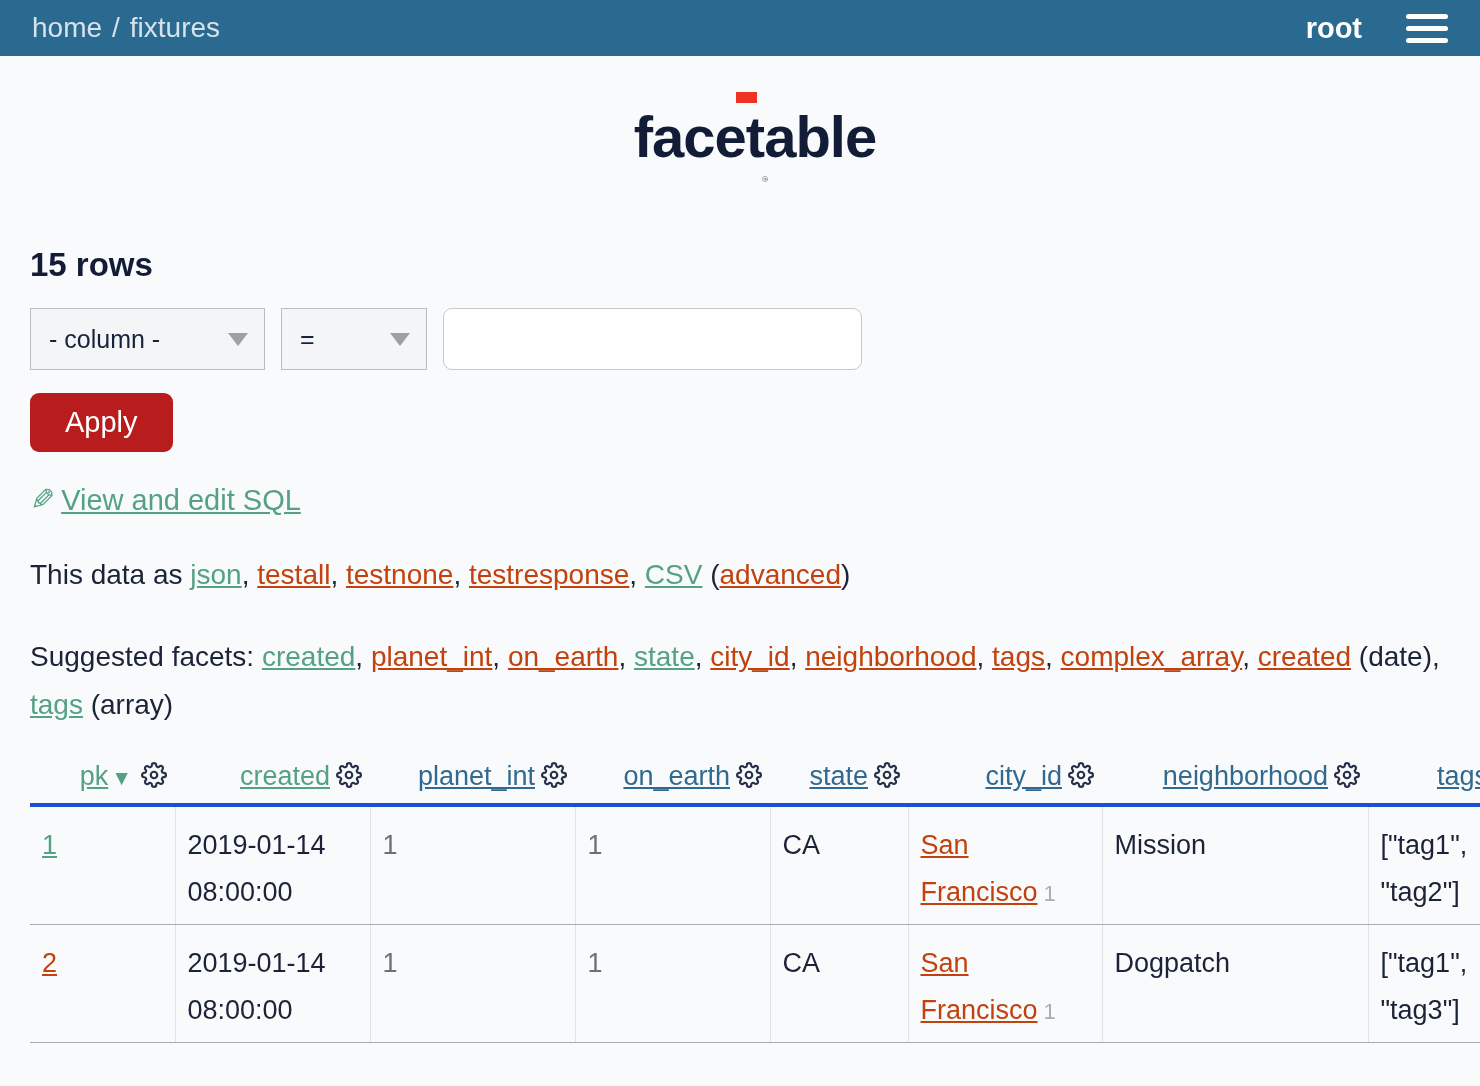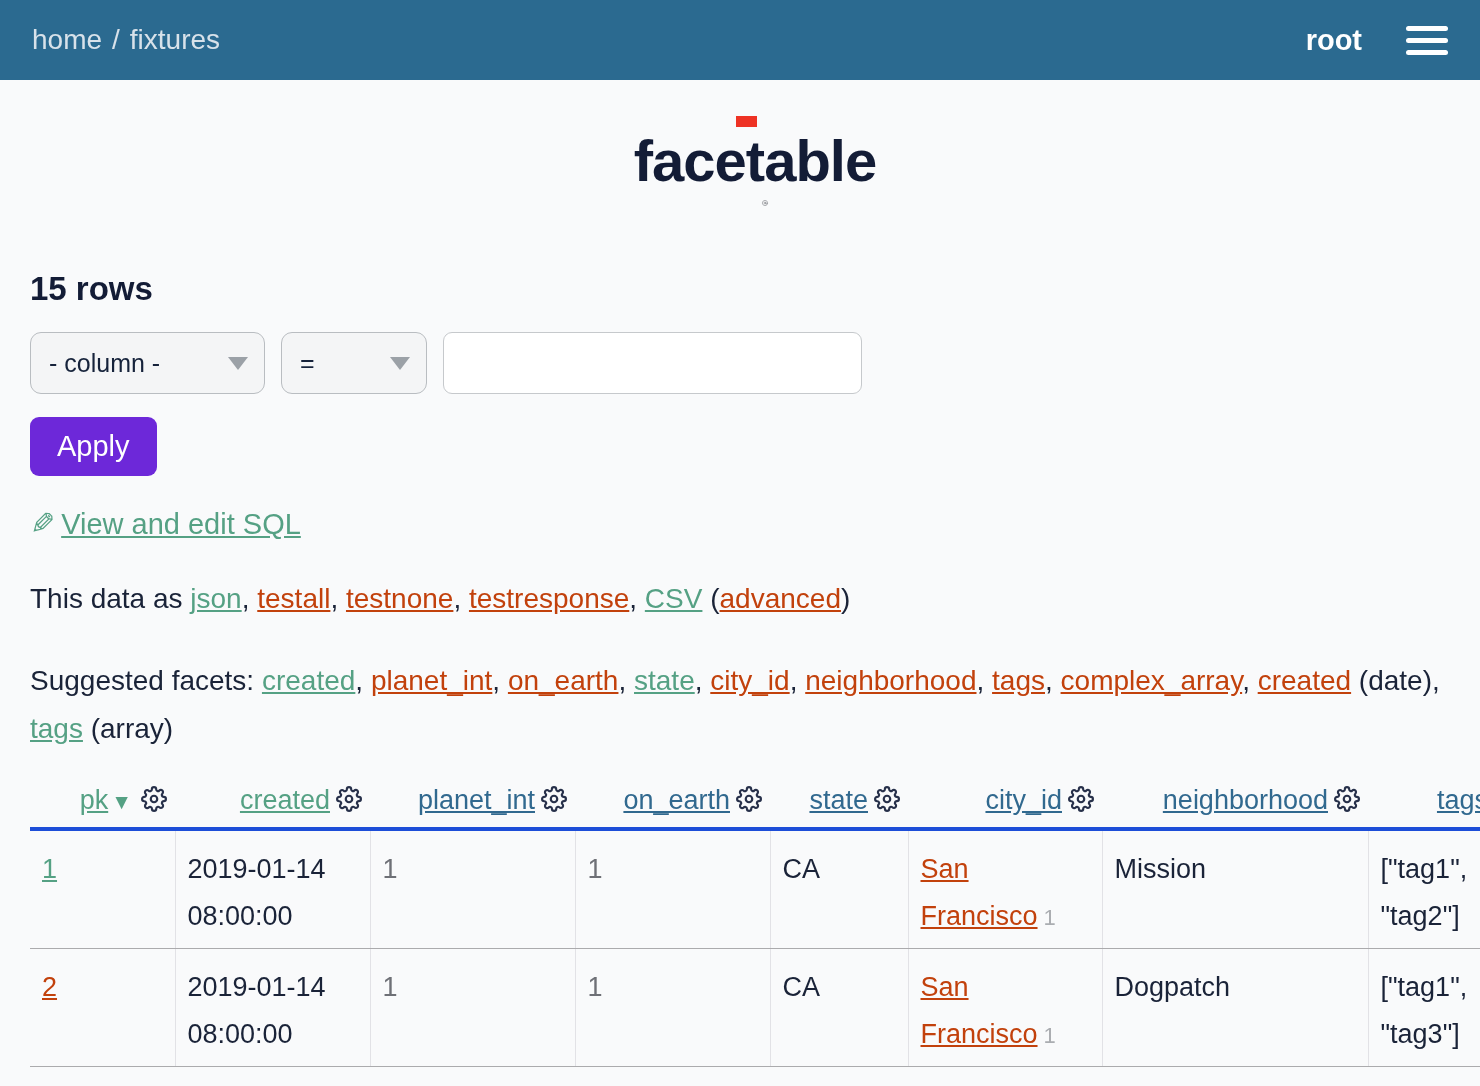--- a/index.html
+++ b/index.html
@@ -9,21 +9,21 @@
     background: #f9fafb;
     font-family: "Liberation Sans", sans-serif;
     color: #1a2338;
   }
   a { cursor: pointer; }
   a.green { color: #55a184; text-decoration: underline; }
   a.blue  { color: #c2410c; text-decoration: underline; }
 
   
   .topbar {
-    background: #2b6a90; height: 80px;
+    background: #2b6a90; height: 56px;
     display: flex; align-items: center; justify-content: space-between;
     padding: 0 32px;
   }
   .crumbs { font-size: 28px; color: #d8e2ea; }
   .crumbs a { color: #d8e2ea; text-decoration: none; }
   .crumb-sep { margin: 0 10px; }
   .topbar-right { display: flex; align-items: center; gap: 44px; }
   .user { color: #ffffff; font-weight: bold; font-size: 29px; text-decoration: none; }
   .burger { display: flex; flex-direction: column; gap: 7px; cursor: pointer; }
   .burger span { display: block; width: 42px; height: 5px; background: #ffffff; border-radius: 3px; }
@@ -36,42 +36,42 @@
   h1 { font-size: 58px; font-weight: bold; margin: 0; color: #131c36; letter-spacing: -1px; }
   .title-gear { color: #67696e; margin-left: 20px; margin-top: 6px; }
 
   .meta { font-size: 28px; margin: 42px 0 0 0; color: #1a2338; }
 
   h2.rows { font-size: 33px; font-weight: bold; margin: 64px 0 0 0; color: #131c36; }
 
   .filter-row { display: flex; align-items: center; gap: 16px; margin-top: 24px; }
   .select {
     position: relative; height: 62px; background: #f4f5f6;
-    border: 1px solid #b9bdc1; border-radius: 11px;
+    border: 1px solid #b9bdc1; border-radius: 0;
     display: flex; align-items: center;
     font-size: 25px; color: #16233b; padding: 0 18px; cursor: pointer;
   }
   .select-column { width: 235px; }
   .select-op { width: 146px; }
   .select .arrow {
     position: absolute; right: 16px; top: 24px;
     width: 0; height: 0;
     border-left: 10px solid transparent; border-right: 10px solid transparent;
     border-top: 13px solid #9ba1a7;
   }
   .filter-input {
     width: 419px; height: 62px; background: #ffffff;
     border: 1px solid #c6c9cc; border-radius: 9px;
     font-size: 25px; padding: 0 16px; font-family: "Liberation Sans", sans-serif;
   }
 
   .apply-btn {
-    margin-top: 23px; background: #6d28d9; color: #ffffff;
+    margin-top: 23px; background: #b91c1c; color: #ffffff;
     border: none; border-radius: 9px; font-size: 29px;
-    padding: 13px 27px; cursor: pointer; font-family: "Liberation Sans", sans-serif;
+    padding: 13px 35px; cursor: pointer; font-family: "Liberation Sans", sans-serif;
   }
 
   .sql-line { margin: 30px 0 0 0; font-size: 29px; }
   .pencil { color: #55a184; display: inline-block; transform: scaleX(-1); font-size: 30px; margin-right: 6px; }
 
   .export-line { margin: 42px 0 0 0; font-size: 28px; }
   .facets { margin: 42px 0 0 0; font-size: 28px; line-height: 1.72; max-width: 1440px; }
 
   
   .table-wrap { margin-top: 26px; overflow: hidden; width: 1450px; }

